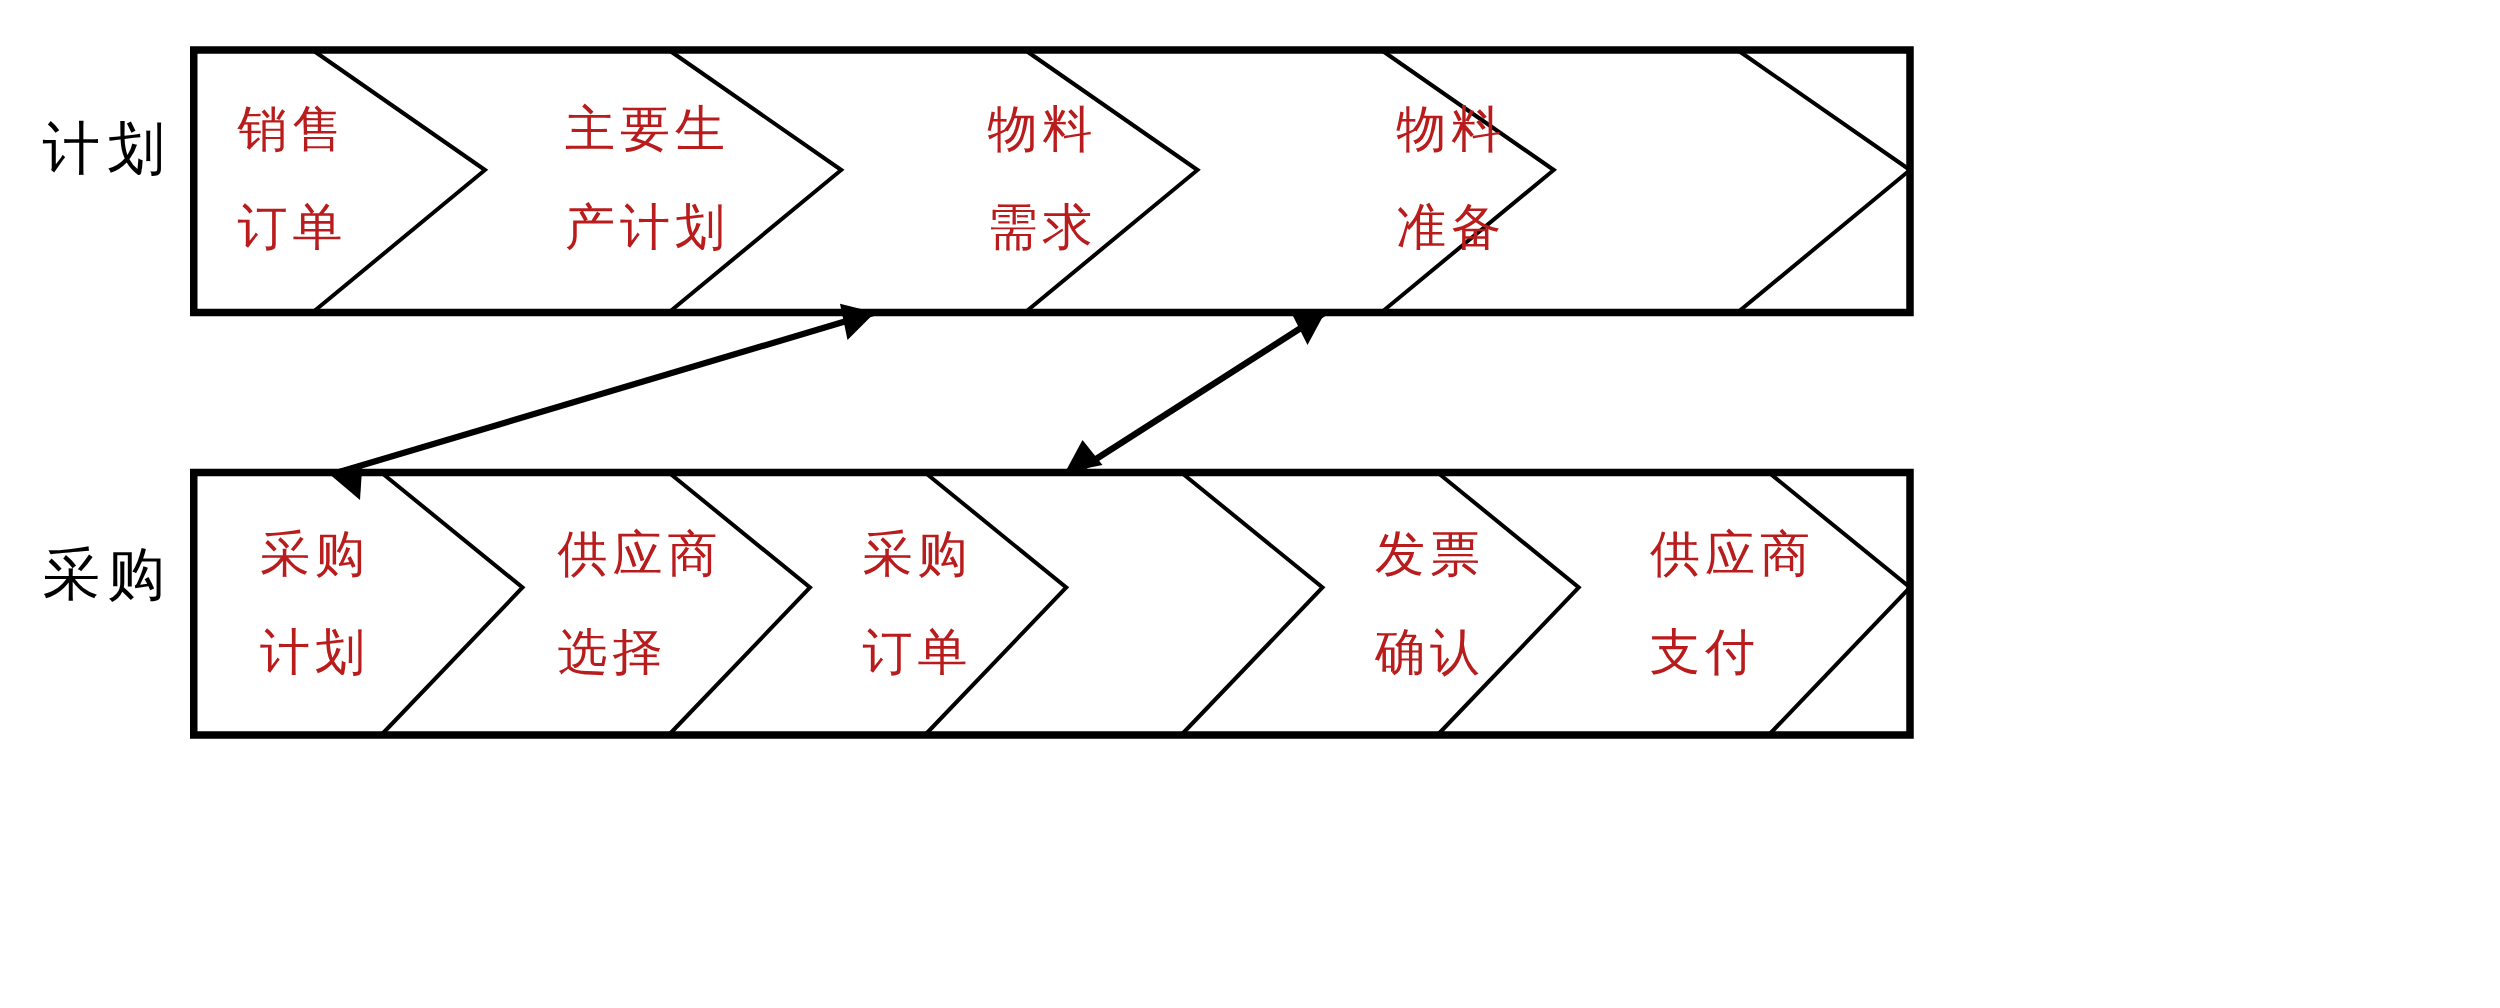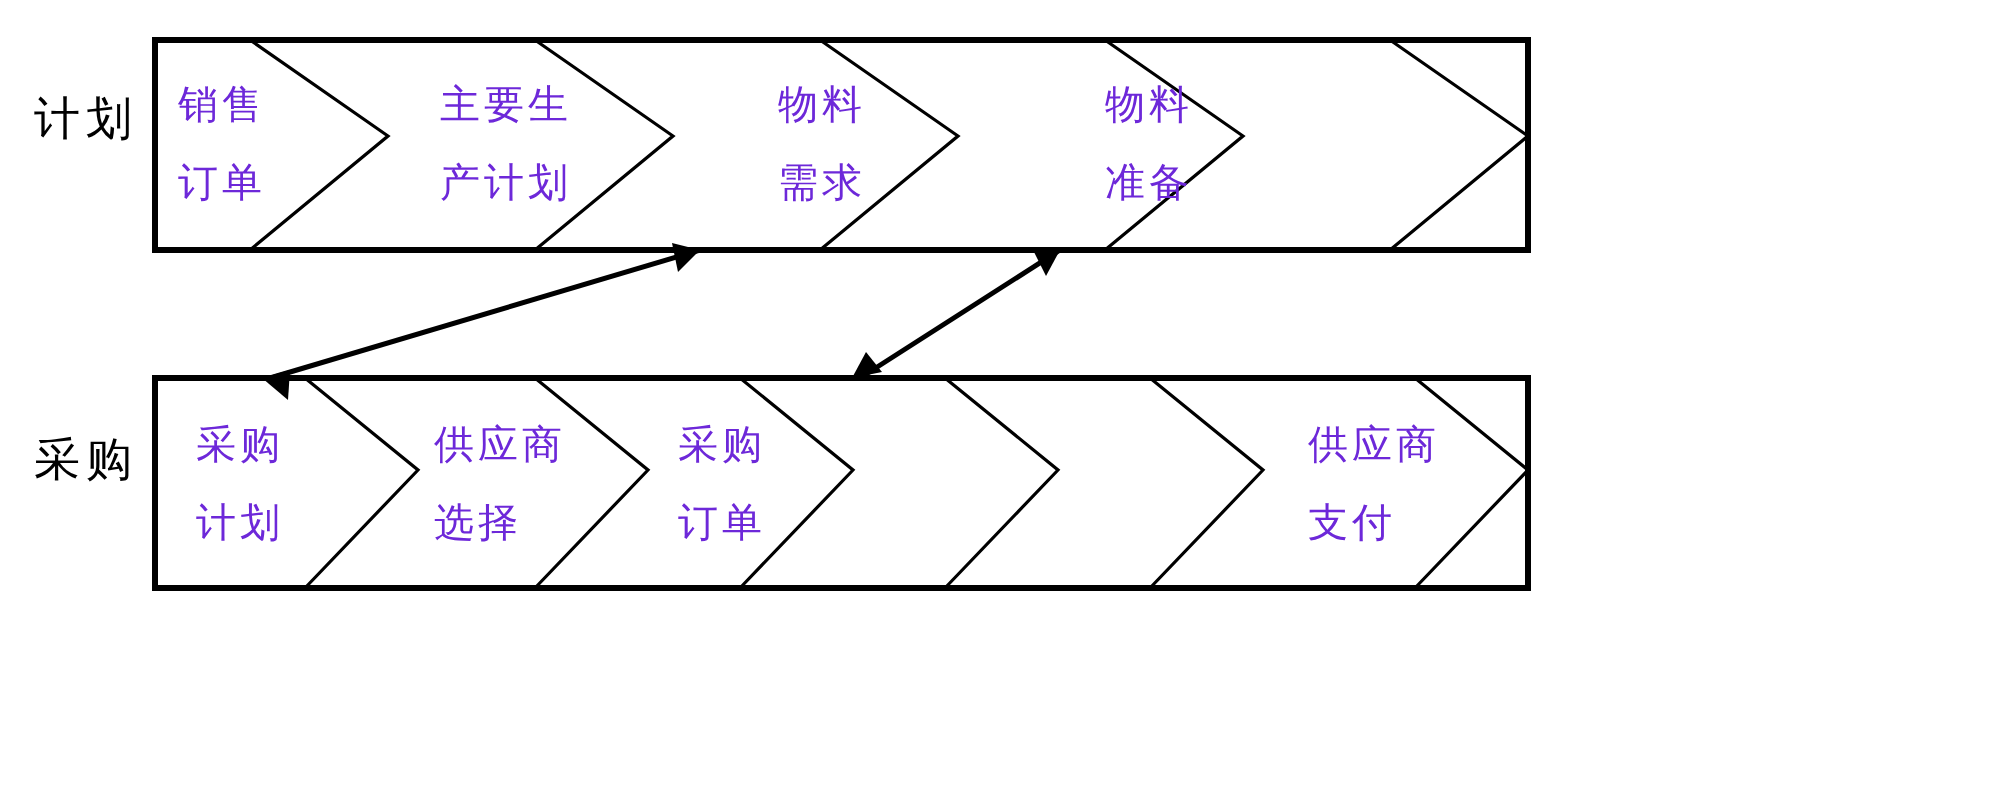--- a/index.html
+++ b/index.html
@@ -34,24 +34,25 @@
   }
   #label-plan{ left:34px; top:95px; }
   #label-proc{ left:34px; top:436px; }
 
   
   .stage-text{
     position:absolute;
     font-size:40px;
     line-height:1.0;
     letter-spacing:4px;
-    color:#6d28d9;
+    color:#b91c1c;
     white-space:nowrap;
     text-align:left;
     font-family:"DejaVu Serif","Liberation Serif",serif;
+    margin-left:12px;
   }
   .stage-text .l1{ display:block; }
   .stage-text .l2{ display:block; margin-top:38px; }
 </style>
 </head>
 <body>
 
 <div id="stage">
 
   <svg id="canvas" viewBox="0 0 2000 806" xmlns="http://www.w3.org/2000/svg">
@@ -124,19 +125,23 @@
     <span class="l1">供应商</span>
     <span class="l2">选择</span>
   </div>
 
   <div class="stage-text" style="left:678px; top:424px;">
     <span class="l1">采购</span>
     <span class="l2">订单</span>
   </div>
 
 
+  <div class="stage-text" style="left:1088px; top:424px;">
+    <span class="l1">发票</span>
+    <span class="l2">确认</span>
+  </div>
 
   <div class="stage-text" style="left:1308px; top:424px;">
     <span class="l1">供应商</span>
     <span class="l2">支付</span>
   </div>
 
 </div>
 
 </body></html>

